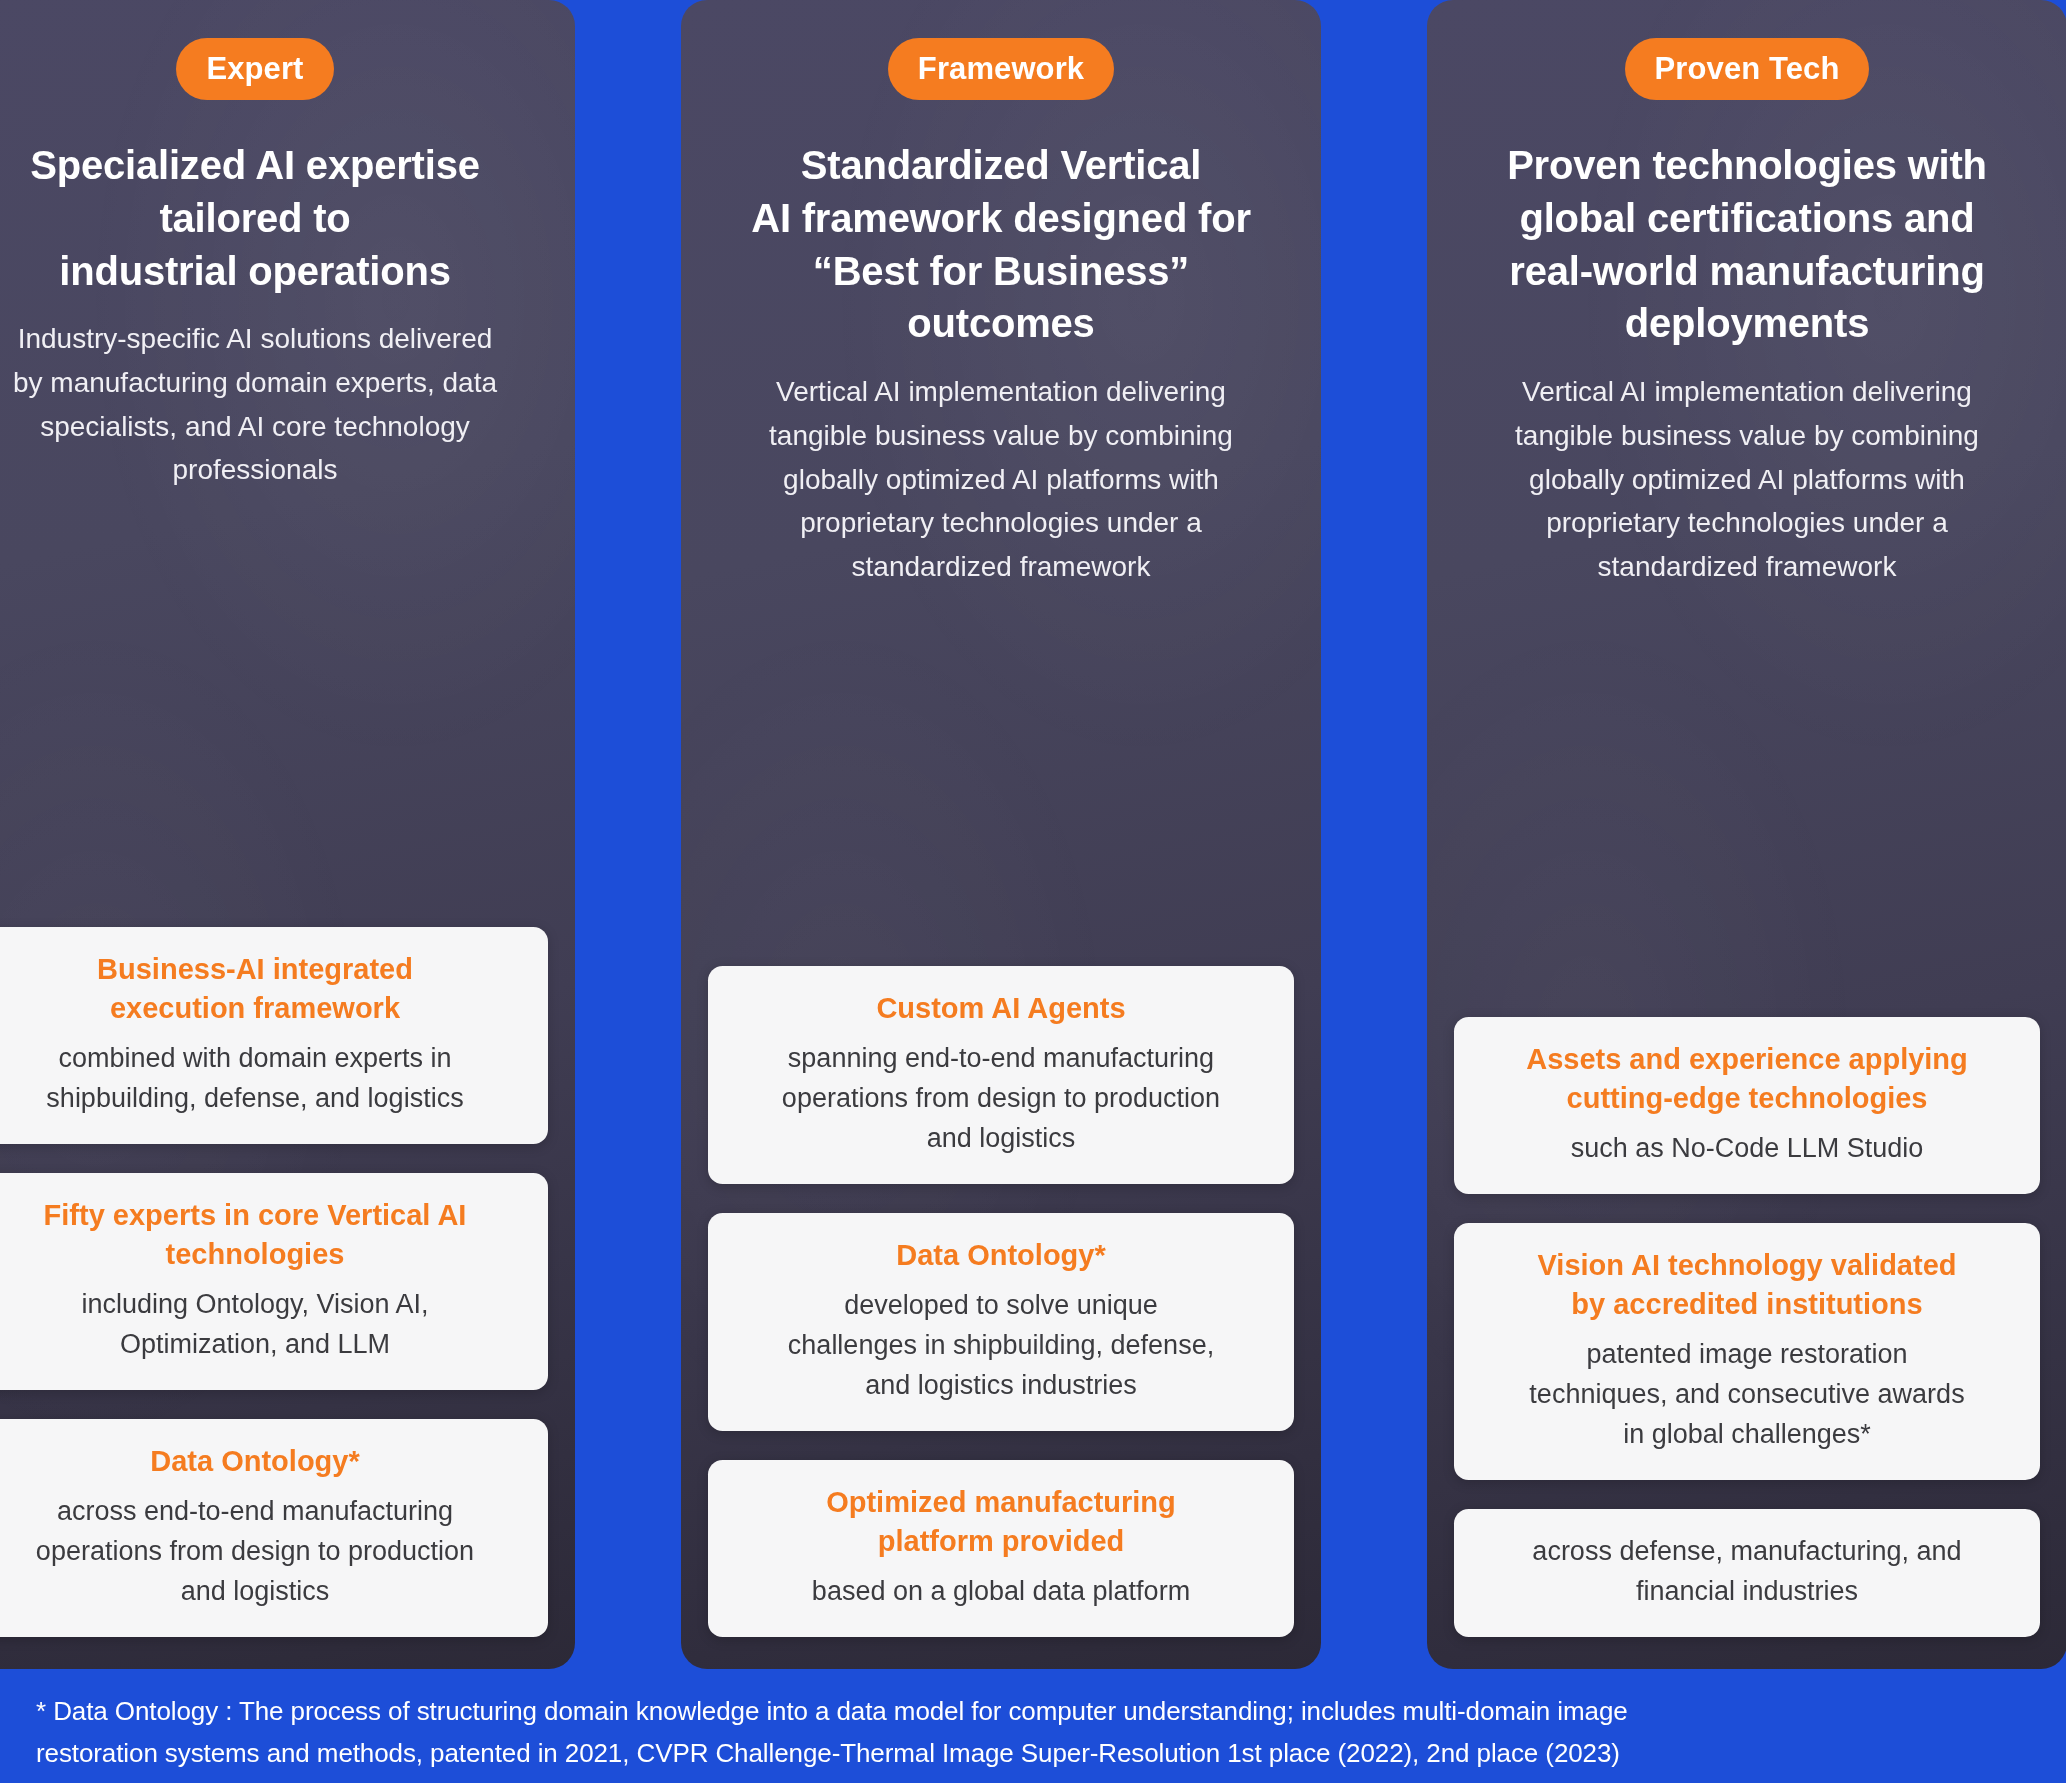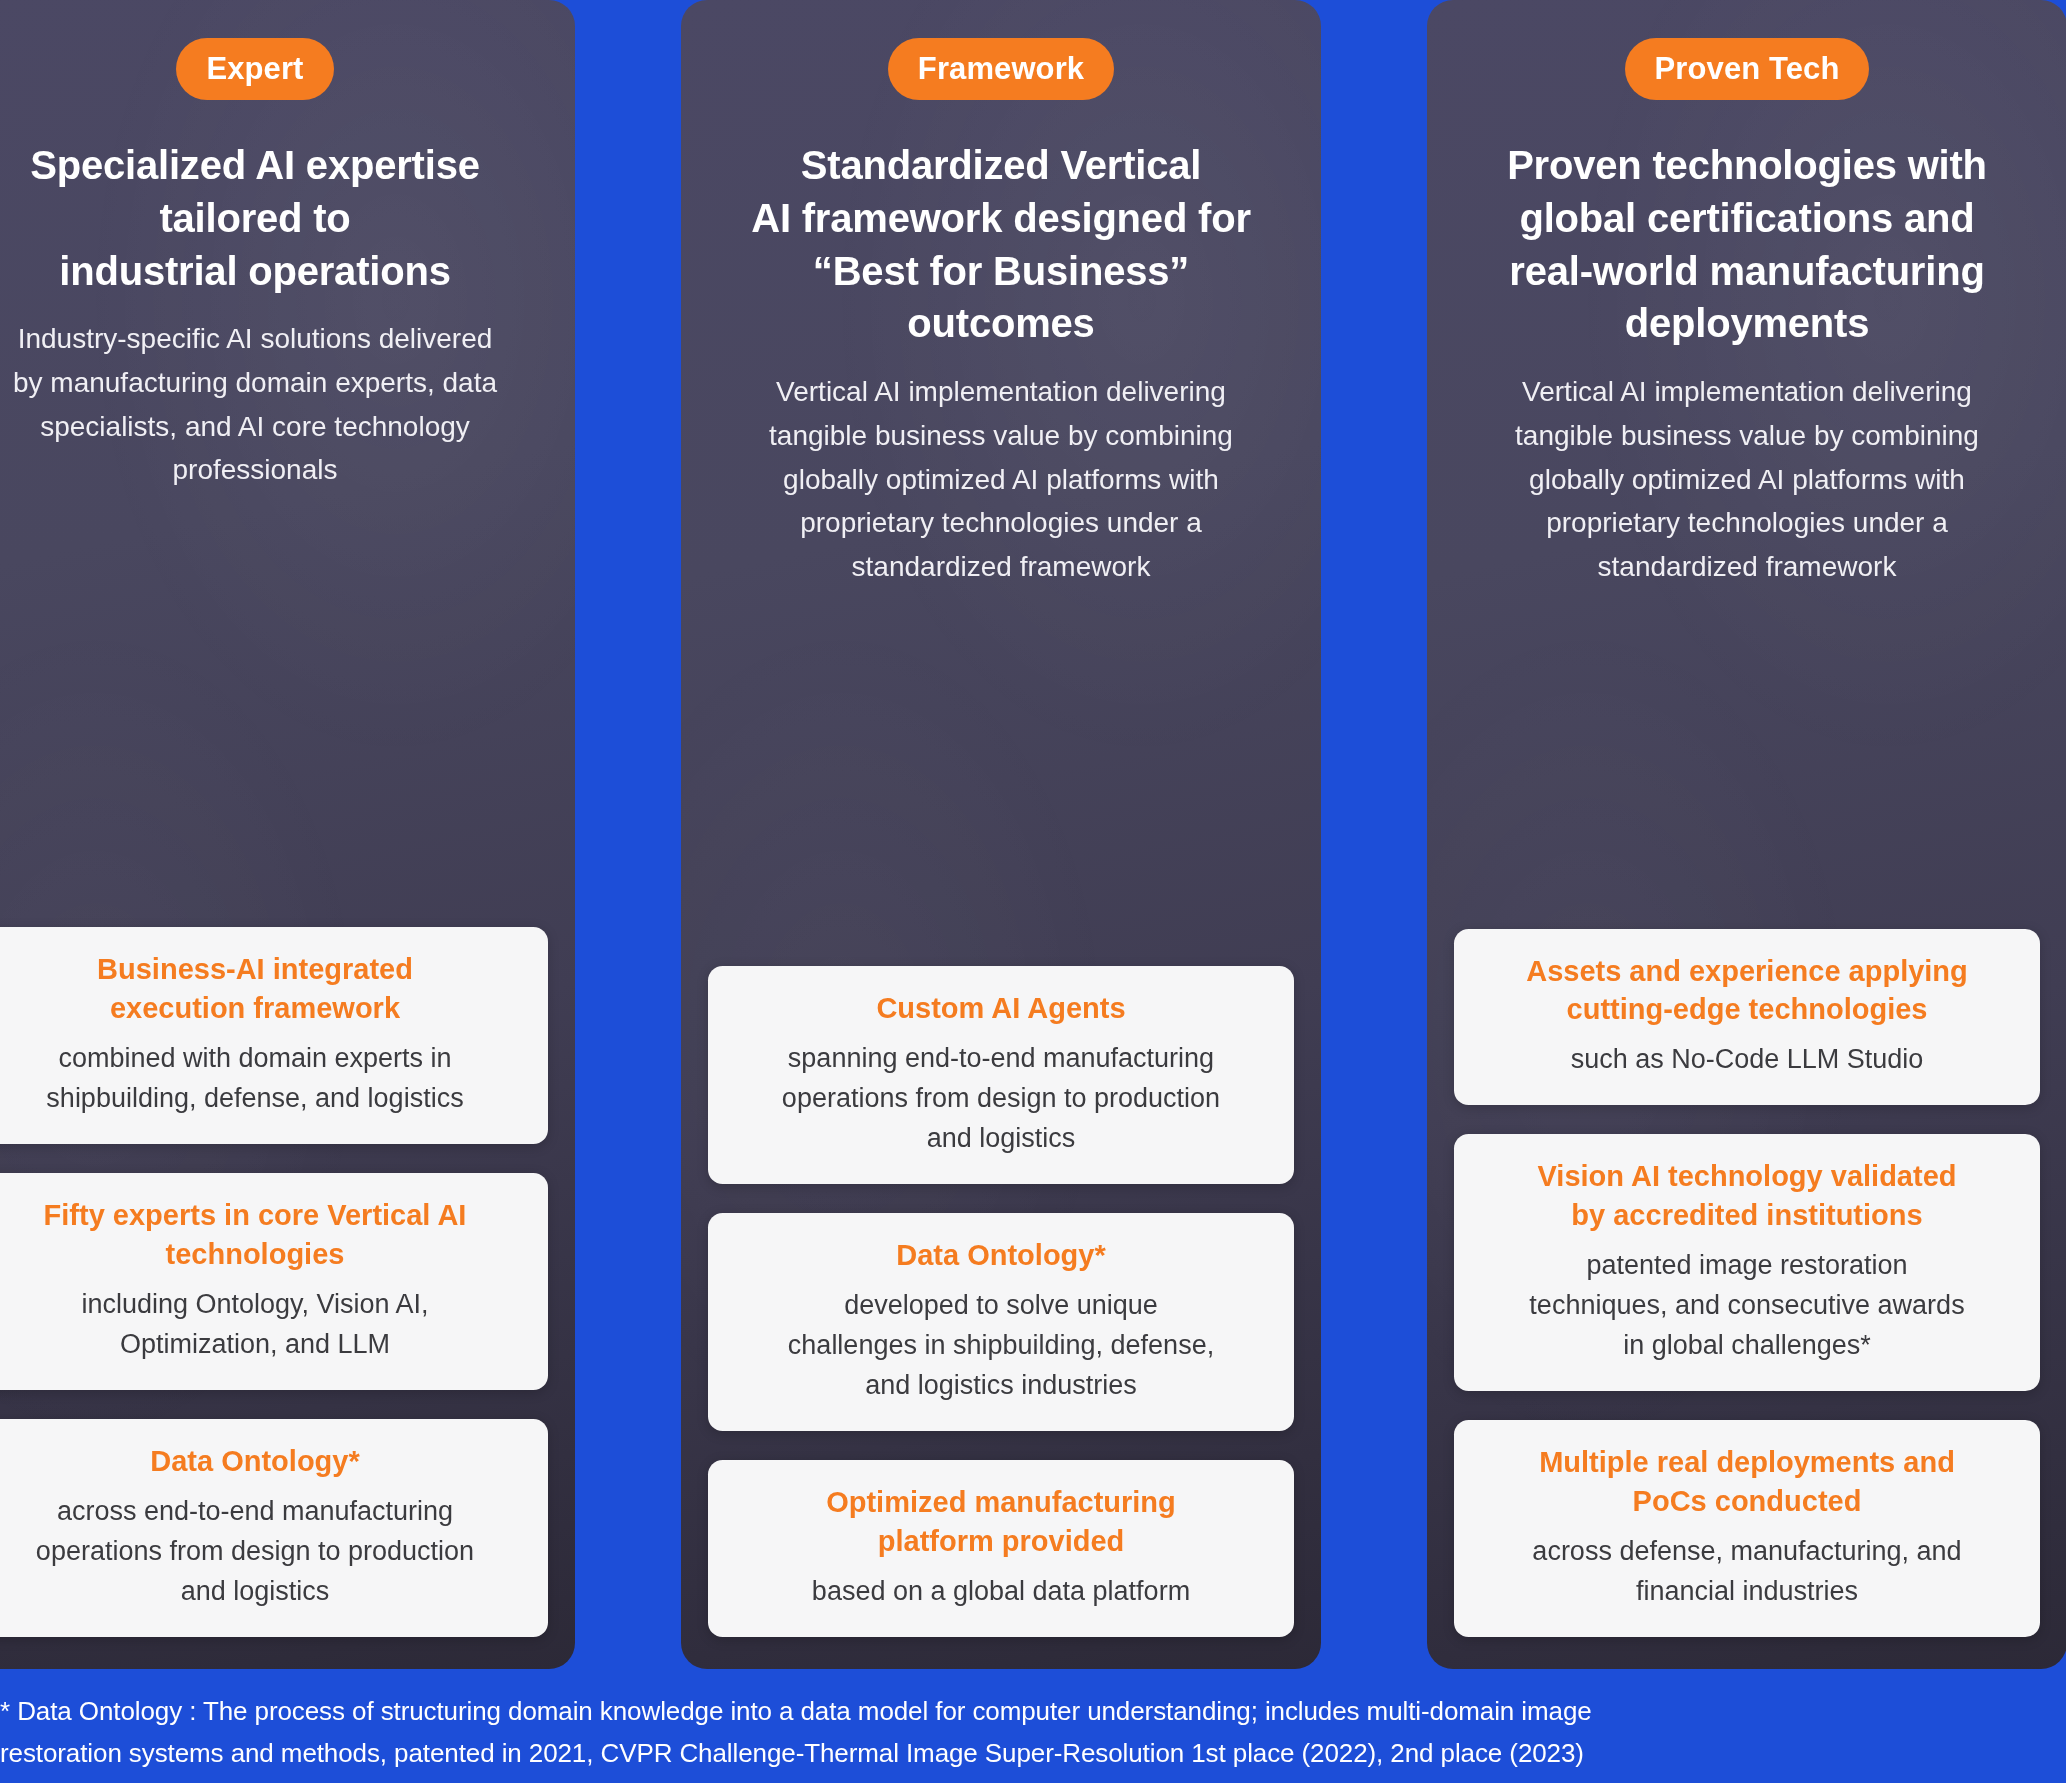--- a/index.html
+++ b/index.html
@@ -130,20 +130,21 @@
   .footnote {
     position: absolute;
     left: 0;
     top: 1690px;
     width: 2066px;
     color: #ffffff;
     font-size: 26px;
     line-height: 1.62;
     white-space: pre-line;
     letter-spacing: -0.1px;
+    padding-left: 36px;
   }
 </style>
 </head>
 <body>
 
 <div class="board">
 
   <div class="columns">
 
     <section class="panel">
@@ -227,22 +228,20 @@
           <div class="card-body">such as No-Code LLM Studio</div>
         </article>
         <article class="card">
           <div class="card-title">Vision AI technology validated
 by accredited institutions</div>
           <div class="card-body">patented image restoration
 techniques, and consecutive awards
 in global challenges*</div>
         </article>
         <article class="card">
-          <div class="card-title">Multiple real deployments and
-PoCs conducted</div>
           <div class="card-body">across defense, manufacturing, and
 financial industries</div>
         </article>
       </div>
     </section>
 
   </div>
 
   <div class="footnote">* Data Ontology : The process of structuring domain knowledge into a data model for computer understanding; includes multi-domain image
 restoration systems and methods, patented in 2021, CVPR Challenge-Thermal Image Super-Resolution 1st place (2022), 2nd place (2023)</div>

